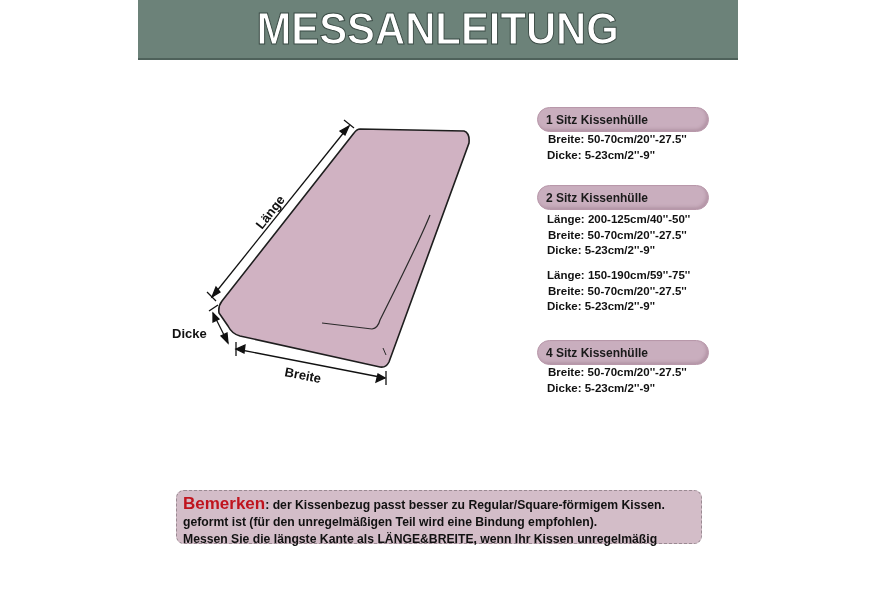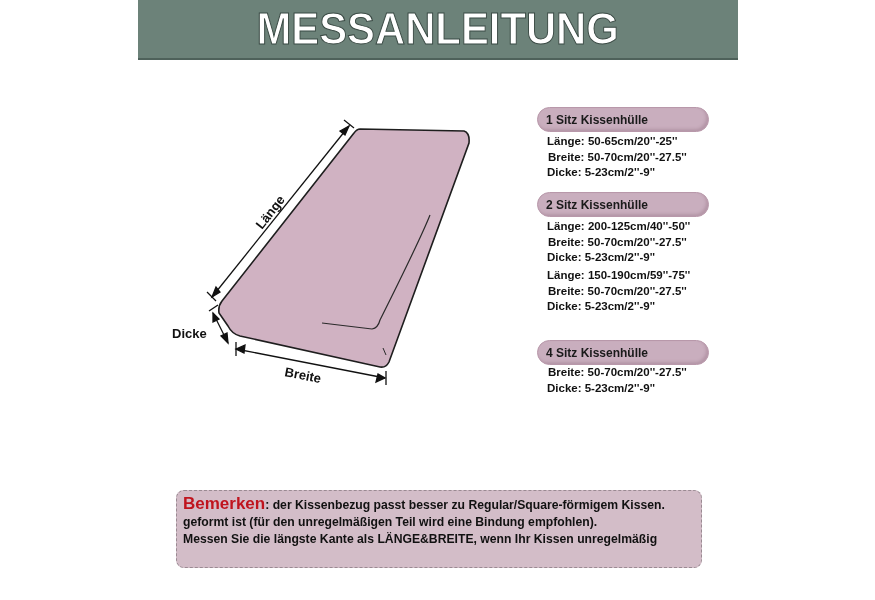--- a/index.html
+++ b/index.html
@@ -5,21 +5,21 @@
   html, body { margin:0; padding:0; background:#ffffff; }
   body { width:875px; height:600px; position:relative; overflow:hidden; font-family:"Liberation Sans", sans-serif; }
   .banner { position:absolute; left:138px; top:0; width:600px; height:58px; background:#6c8279; border-bottom:2px solid #4e615a; display:flex; align-items:center; justify-content:center; }
   .banner h1 { margin:0; font-family:"Liberation Sans", sans-serif; font-weight:700; font-size:44px; color:#ffffff; letter-spacing:0px; -webkit-text-stroke:1px #3a4a44; transform:scaleX(0.95); }
   .diagram { position:absolute; left:0; top:0; width:875px; height:600px; }
   .size-block { position:absolute; left:537px; width:180px; }
   .pill { height:25px; background:#c9aebe; border:1px solid #b898aa; border-radius:13px; box-shadow:inset -2px -2px 3px rgba(120,80,100,0.25); display:flex; align-items:center; padding-left:8px; box-sizing:border-box; width:172px; }
   .pill span { font-weight:700; font-size:12px; color:#1a1a1a; }
   .line { font-weight:700; font-size:11.5px; color:#111; line-height:15.5px; padding-left:10px; }
   .line.shift { padding-left:11px; }
-  .note { position:absolute; left:176px; top:490px; width:526px; height:78px; background:#d3bdc8; border:1.5px dashed #9a8a92; border-radius:8px; box-sizing:border-box; padding:4px 6px; }
+  .note { position:absolute; left:176px; top:490px; width:526px; height:54px; background:#d3bdc8; border:1.5px dashed #9a8a92; border-radius:8px; box-sizing:border-box; padding:4px 6px; }
   .note p { margin:0; font-weight:700; font-size:12.2px; color:#111; line-height:17px; white-space:nowrap; }
   .note .lead { color:#c0141e; font-size:17px; }
 </style>
 </head>
 <body>
 
 <div class="banner">
   <h1>MESSANLEITUNG</h1>
 </div>
 
@@ -54,26 +54,25 @@
     <polygon points="236,349 245,345 244,353"></polygon>
     <polygon points="385,378 376,382 378,374"></polygon>
   </g>
   <text x="0" y="0" transform="translate(284,376) rotate(11)" font-family="Liberation Sans, sans-serif" font-weight="700" font-size="13" fill="#111">Breite</text>
 </svg>
 
 <div class="size-block" style="top:107px;">
   <div class="pill">
       <span>1 Sitz Kissenhülle</span>
     </div>
-  <div class="line" style="margin-top:2px">Länge: 50-65cm/20''-25''</div>
   <div class="line shift">Breite: 50-70cm/20''-27.5''</div>
   <div class="line">Dicke: 5-23cm/2''-9''</div>
 </div>
 
-<div class="size-block" style="top:185px;margin-top:7px;">
+<div class="size-block" style="top:185px;">
   <div class="pill">
       <span>2 Sitz Kissenhülle</span>
     </div>
   <div class="line" style="margin-top:2px">Länge: 200-125cm/40''-50''</div>
   <div class="line shift">Breite: 50-70cm/20''-27.5''</div>
   <div class="line">Dicke: 5-23cm/2''-9''</div>
 </div>
 
 <div class="size-block" style="top:262px;">
   <div class="line" style="margin-top:6px">Länge: 150-190cm/59''-75''</div>

